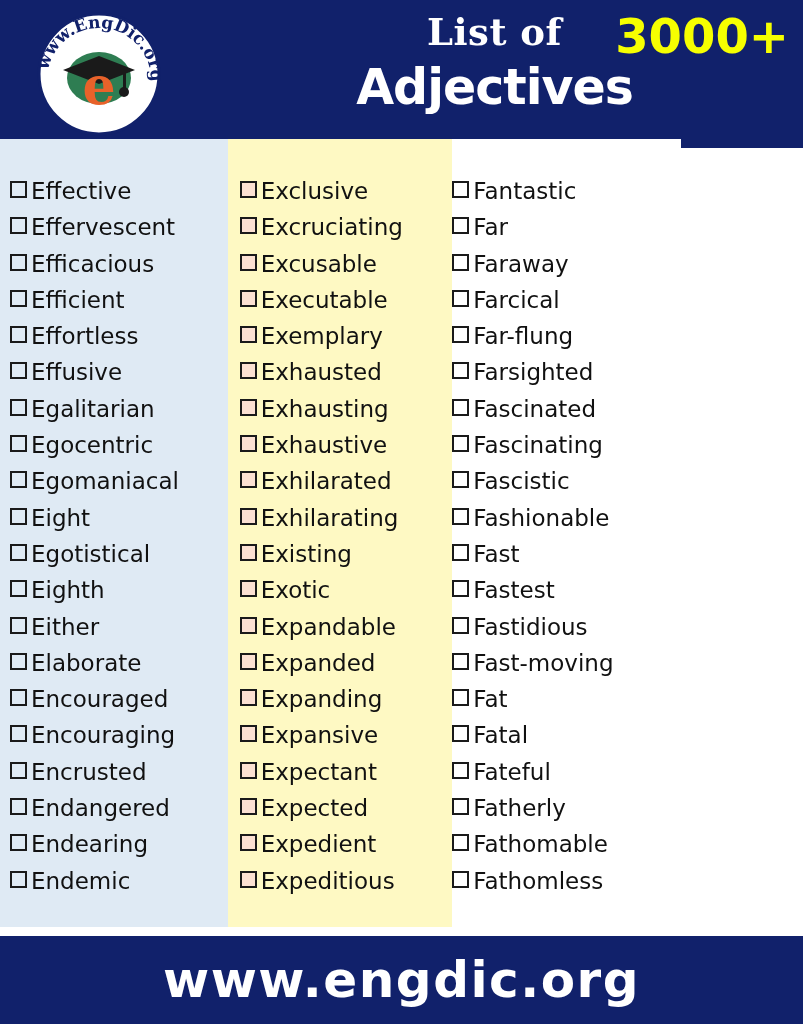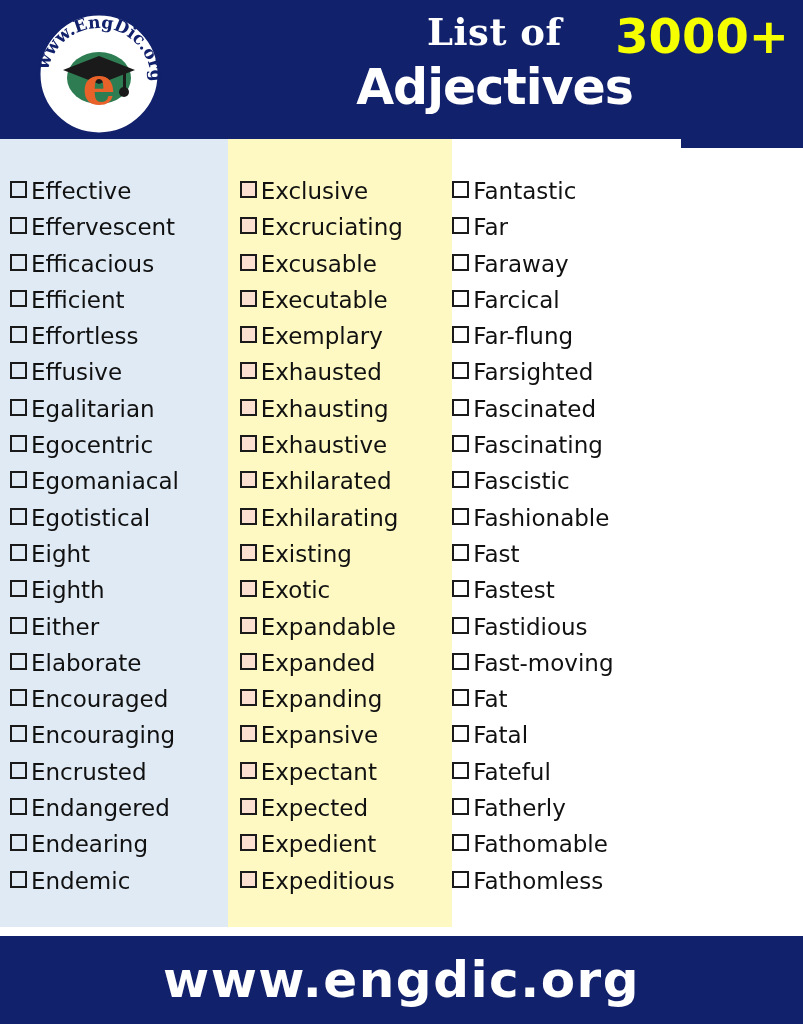--- a/index.html
+++ b/index.html
@@ -224,25 +224,25 @@
         <div class="word">
           <span class="box"></span>
           <span>Egocentric</span>
         </div>
         <div class="word">
           <span class="box"></span>
           <span>Egomaniacal</span>
         </div>
         <div class="word">
           <span class="box"></span>
+          <span>Eight</span>
+        </div>
+        <div class="word">
+          <span class="box"></span>
           <span>Egotistical</span>
-        </div>
-        <div class="word">
-          <span class="box"></span>
-          <span>Eight</span>
         </div>
         <div class="word">
           <span class="box"></span>
           <span>Eighth</span>
         </div>
         <div class="word">
           <span class="box"></span>
           <span>Either</span>
         </div>
         <div class="word">

